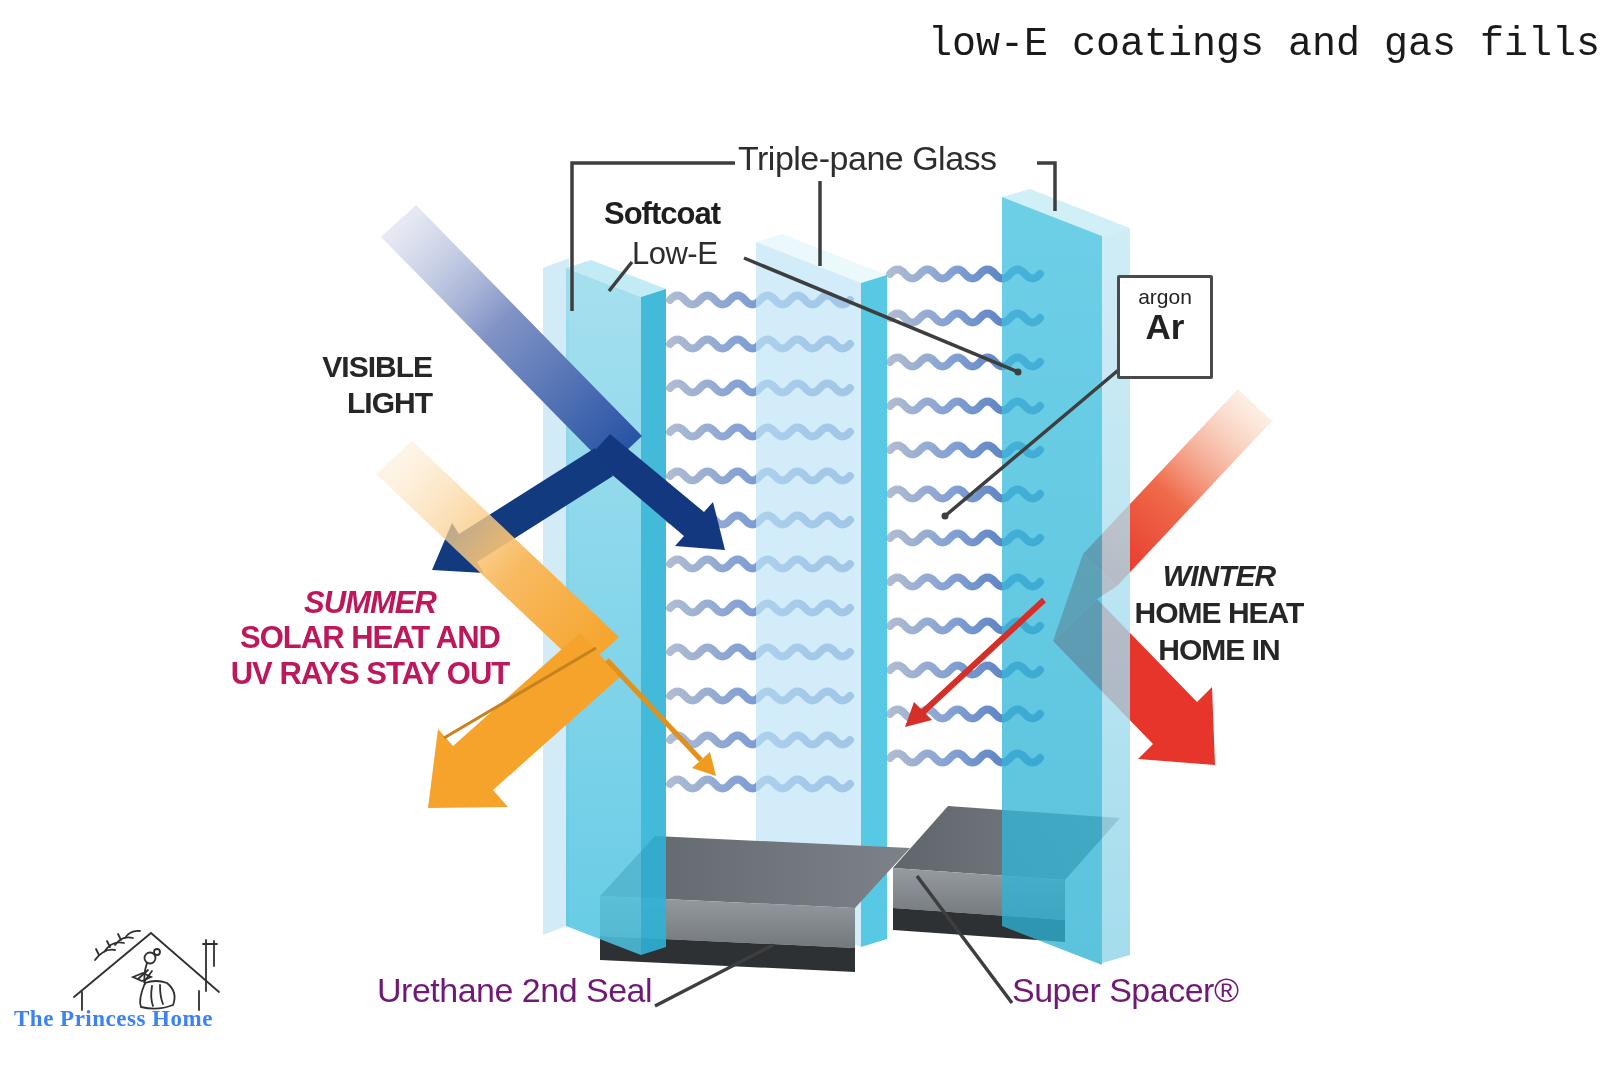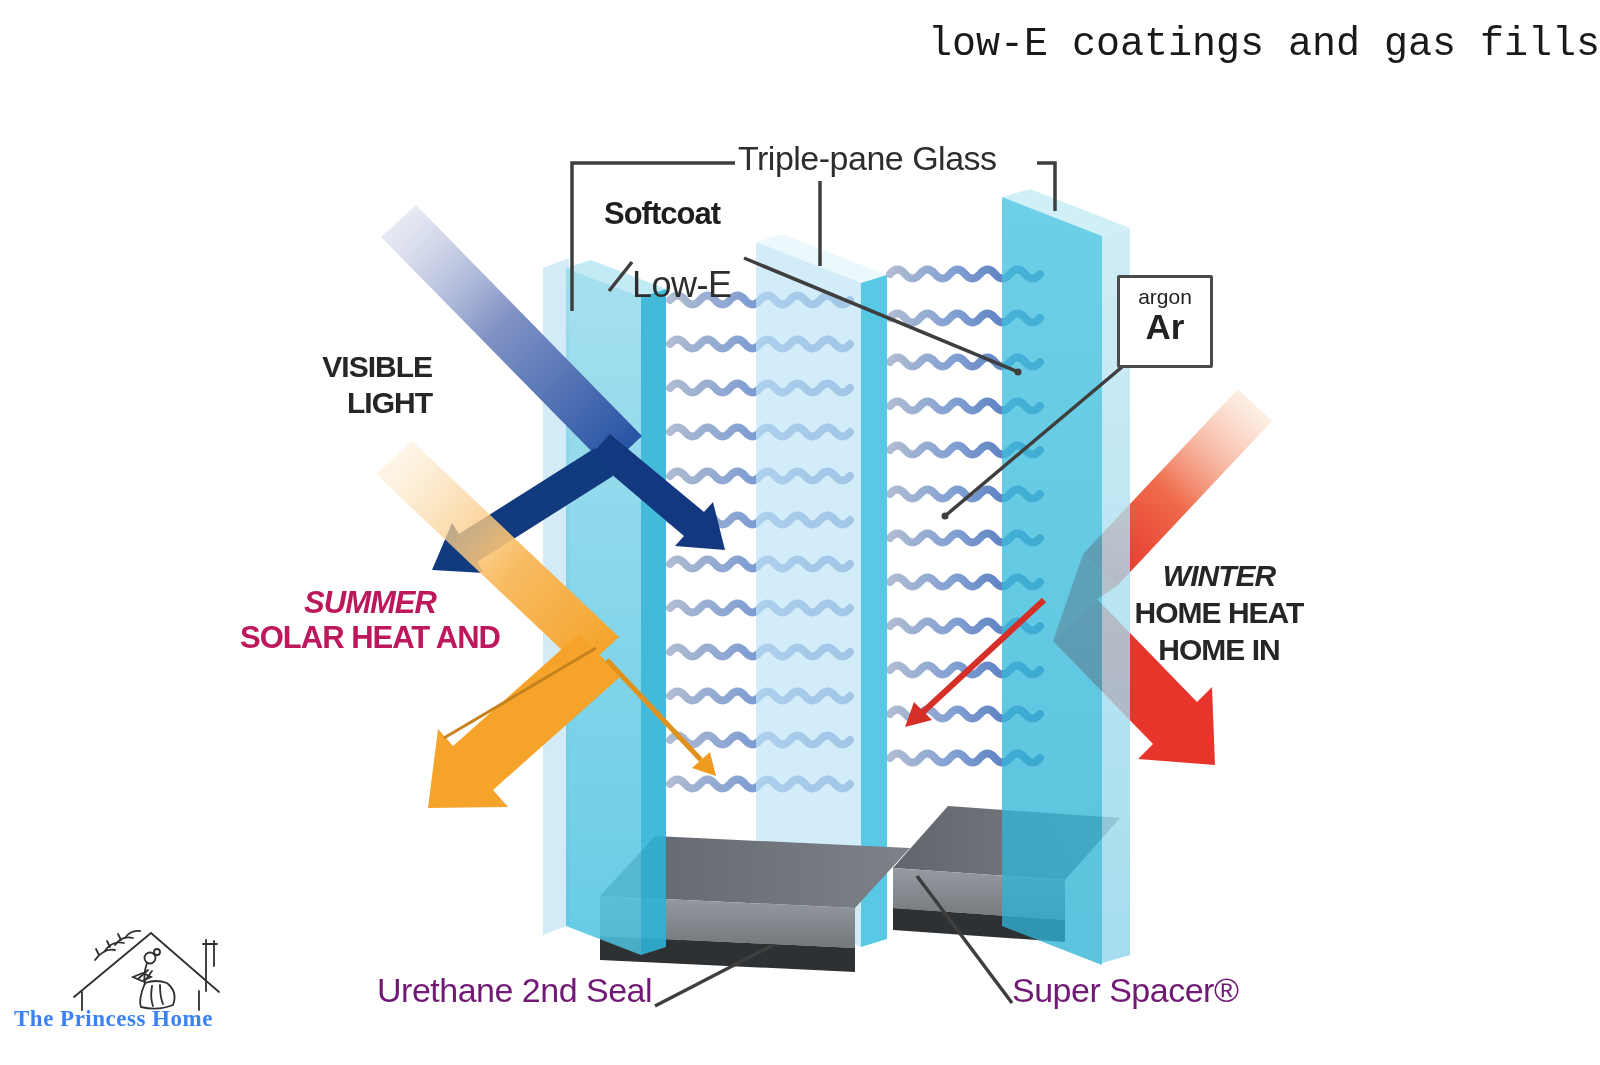--- a/index.html
+++ b/index.html
@@ -5,32 +5,32 @@
   html,body{margin:0;padding:0;background:#ffffff;}
   body{width:1600px;height:1065px;position:relative;overflow:hidden;
        font-family:"Liberation Sans",sans-serif;}
   .stage{position:absolute;inset:0;}
   svg.scene{position:absolute;left:0;top:0;}
   .lbl{position:absolute;color:#232323;white-space:nowrap;}
   .title{position:absolute;left:0;right:0;top:22px;text-align:right;
          font-family:Liberation Mono, monospace;font-size:40px;color:#1a1a1a;}
   .tpg{left:738px;top:139px;font-size:34px;color:#2d2d2d;letter-spacing:-0.5px;}
   .softcoat{left:604px;top:196px;font-size:31px;font-weight:bold;letter-spacing:-1px;color:#1e1e1e;}
-  .lowe{left:632px;top:236px;font-size:36px;color:#2d2d2d;letter-spacing:-0.5px;margin-top:28px;}
+  .lowe{left:632px;top:236px;font-size:31px;color:#2d2d2d;letter-spacing:-0.5px;}
   .vlight{left:240px;top:349px;width:192px;text-align:right;font-size:30px;
           font-weight:bold;letter-spacing:-1px;line-height:1.2;color:#262626;}
   .summer{left:222px;top:585px;width:296px;text-align:center;font-size:31px;
           font-weight:bold;letter-spacing:-1px;line-height:1.14;color:#be185d;}
   .winter{left:1125px;top:557px;width:188px;text-align:center;font-size:30px;
           font-weight:bold;letter-spacing:-1px;line-height:1.24;color:#262626;}
   .ital{font-style:italic;}
   .botlbl{font-size:34px;color:#701a75;letter-spacing:-0.5px;}
   .urethane{left:377px;top:971px;}
   .spacerlbl{left:1012px;top:971px;}
-  .argonbox{position:absolute;left:1117px;top:275px;width:96px;height:93px;
+  .argonbox{position:absolute;left:1117px;top:275px;width:96px;height:104px;
             border:3.5px solid #4a4a4a;background:#ffffff;border-radius:2px;
             text-align:center;box-sizing:border-box;}
   .argonbox .small{font-size:21px;color:#222;margin-top:7px;}
   .argonbox .big{font-size:35px;font-weight:bold;color:#222;line-height:1.05;}
   .logotext{position:absolute;left:14px;top:1006px;font-family:"Liberation Serif",serif;
             font-size:23px;font-weight:bold;color:#3b82f6;letter-spacing:0.5px;}
 </style>
 </head>
 <body>
 
@@ -212,20 +212,21 @@
 </div>
 
 <div class="lbl vlight">
   <div>VISIBLE</div>
   <div>LIGHT</div>
 </div>
 
 <div class="lbl summer">
   <div class="ital">SUMMER</div>
   <div>SOLAR HEAT AND</div>
+  <div>UV RAYS STAY OUT</div>
 </div>
 
 <div class="lbl winter">
   <div class="ital">WINTER</div>
   <div>HOME HEAT</div>
   <div>HOME IN</div>
 </div>
 
 <div class="lbl botlbl urethane">Urethane 2nd Seal</div>
 

